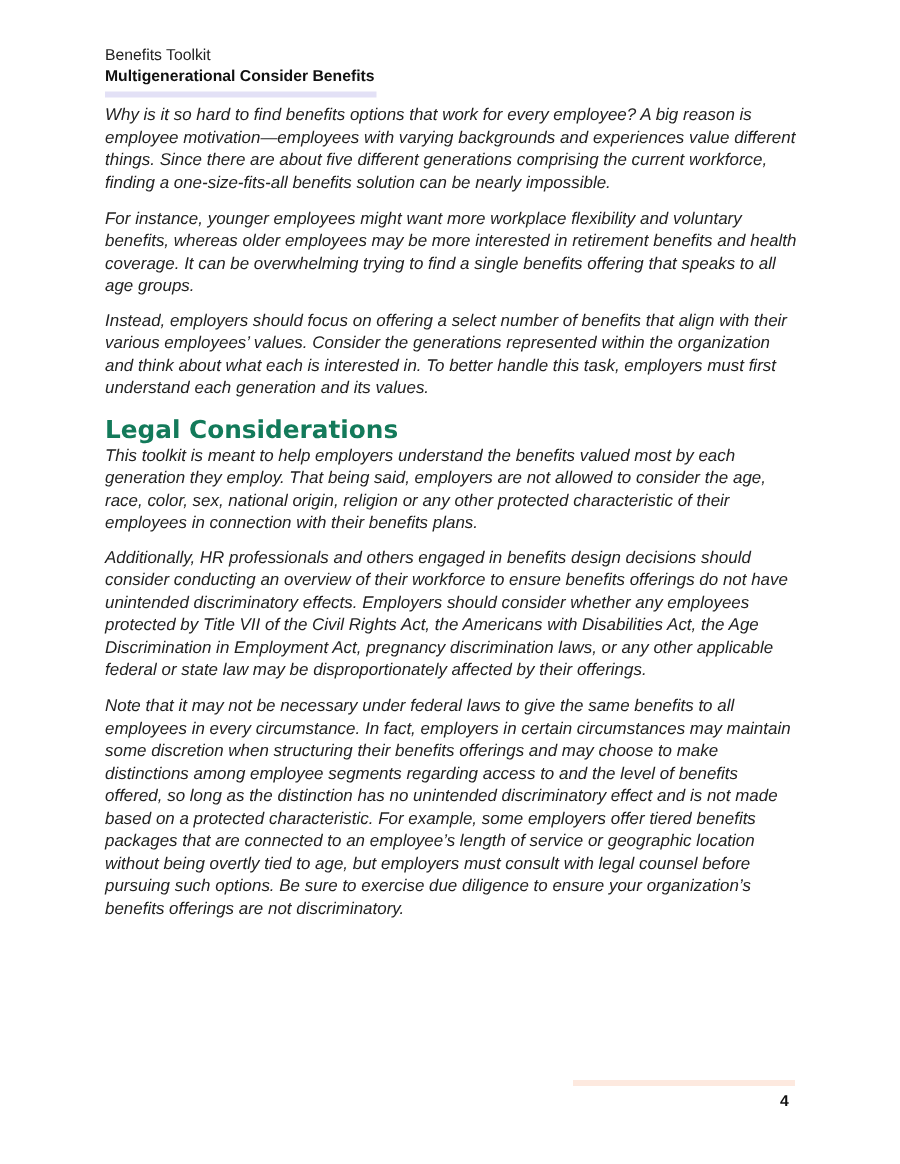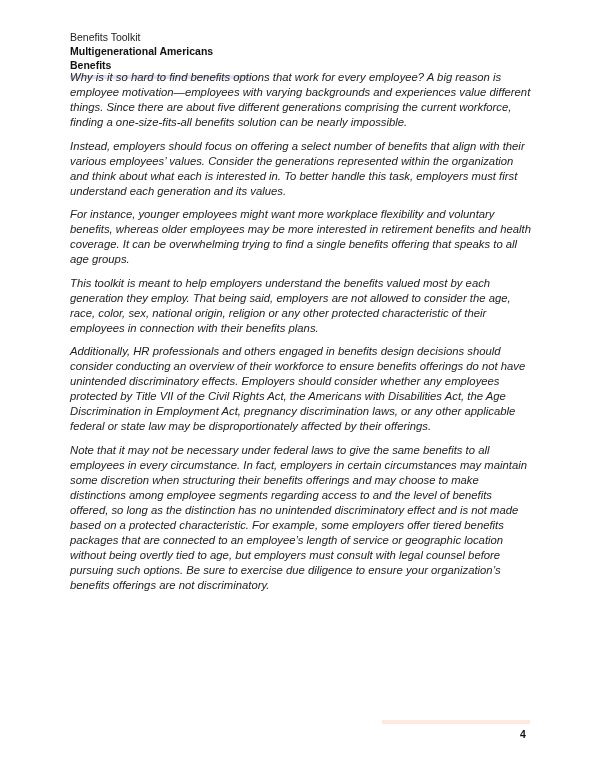--- a/index.html
+++ b/index.html
@@ -16,31 +16,32 @@
   .sec2 { margin-top: 2px; }
   .footer-bar { position: absolute; left: 382px; top: 720px; width: 148px; height: 4px; background: #fde9df; }
   .page-num { position: absolute; left: 520px; top: 728px; font-size: 10.5px; font-weight: bold; color: #111; }
 </style>
 </head>
 <body>
 
 <div class="page">
   <div class="header">
     <div class="toolkit">Benefits Toolkit</div>
-    <div class="subtitle">Multigenerational Americans Benefits</div>
+    <div class="subtitle">Multigenerational Consider Benefits</div>
     <div class="bar"></div>
   </div>
 
   <div class="content">
     <section>
       <p>Why is it so hard to find benefits options that work for every employee? A big reason is employee motivation—employees with varying backgrounds and experiences value different things. Since there are about five different generations comprising the current workforce, finding a one-size-fits-all benefits solution can be nearly impossible.</p>
+      <p>For instance, younger employees might want more workplace flexibility and voluntary benefits, whereas older employees may be more interested in retirement benefits and health coverage. It can be overwhelming trying to find a single benefits offering that speaks to all age groups.</p>
       <p>Instead, employers should focus on offering a select number of benefits that align with their various employees’ values. Consider the generations represented within the organization and think about what each is interested in. To better handle this task, employers must first understand each generation and its values.</p>
-      <p>For instance, younger employees might want more workplace flexibility and voluntary benefits, whereas older employees may be more interested in retirement benefits and health coverage. It can be overwhelming trying to find a single benefits offering that speaks to all age groups.</p>
     </section>
     <section class="sec2">
+      <h2>Legal Considerations</h2>
       <p>This toolkit is meant to help employers understand the benefits valued most by each generation they employ. That being said, employers are not allowed to consider the age, race, color, sex, national origin, religion or any other protected characteristic of their employees in connection with their benefits plans.</p>
       <p>Additionally, HR professionals and others engaged in benefits design decisions should consider conducting an overview of their workforce to ensure benefits offerings do not have unintended discriminatory effects. Employers should consider whether any employees protected by Title VII of the Civil Rights Act, the Americans with Disabilities Act, the Age Discrimination in Employment Act, pregnancy discrimination laws, or any other applicable federal or state law may be disproportionately affected by their offerings.</p>
       <p>Note that it may not be necessary under federal laws to give the same benefits to all employees in every circumstance. In fact, employers in certain circumstances may maintain some discretion when structuring their benefits offerings and may choose to make distinctions among employee segments regarding access to and the level of benefits offered, so long as the distinction has no unintended discriminatory effect and is not made based on a protected characteristic. For example, some employers offer tiered benefits packages that are connected to an employee’s length of service or geographic location without being overtly tied to age, but employers must consult with legal counsel before pursuing such options. Be sure to exercise due diligence to ensure your organization’s benefits offerings are not discriminatory.</p>
     </section>
   </div>
 
   <div class="footer-bar"></div>
   <div class="page-num">4</div>
 </div>
 

